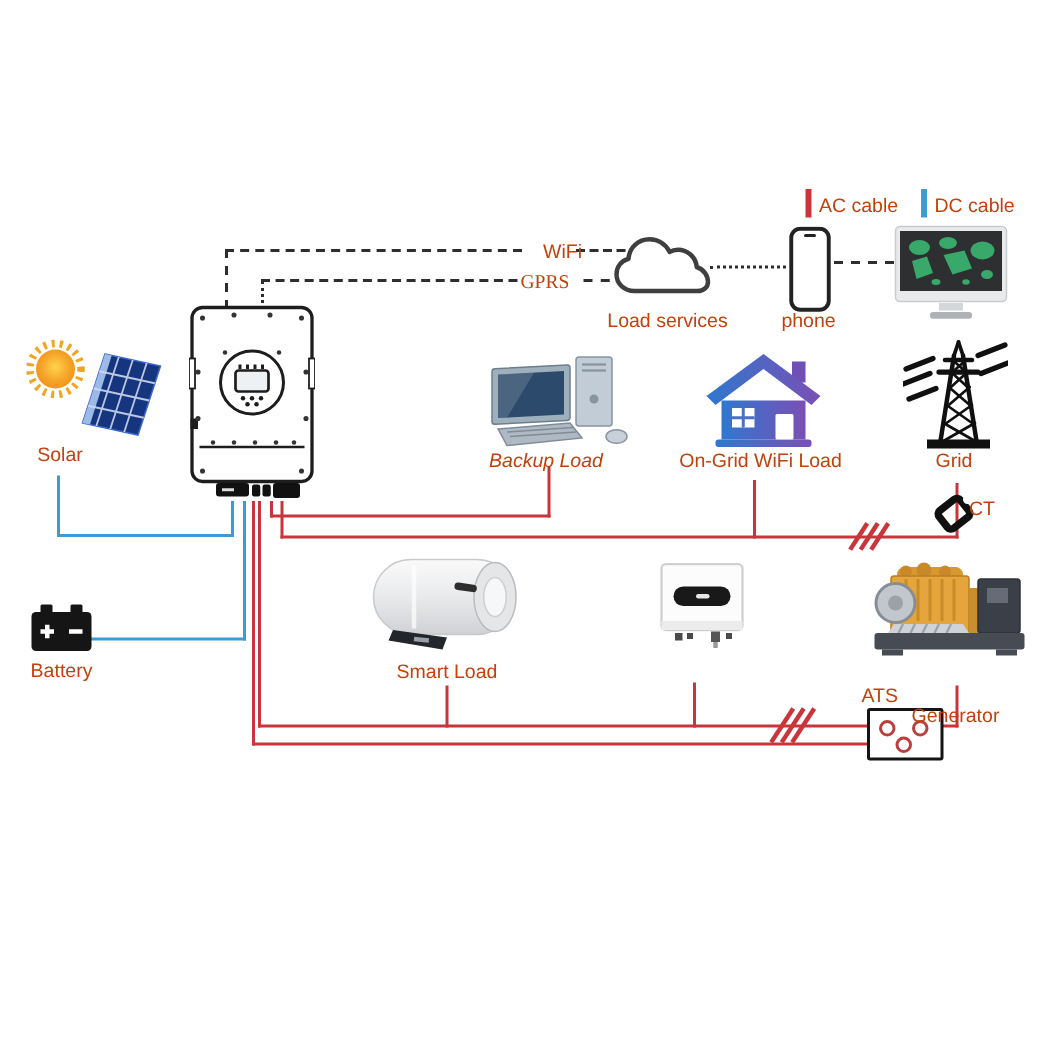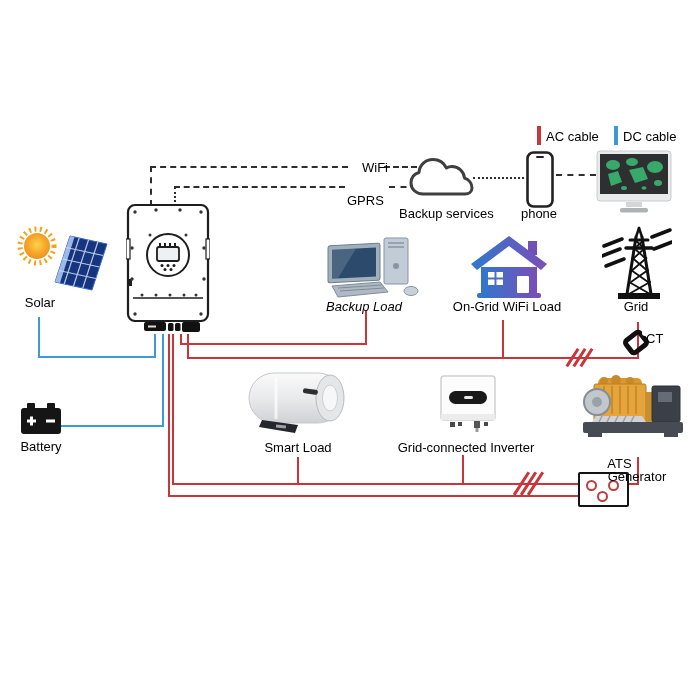--- a/index.html
+++ b/index.html
@@ -8,21 +8,21 @@
   .abs{position:absolute;}
   .w{position:absolute;}
   .red{background:var(--ac-cable,#c9353a);}
   .blue{background:var(--dc-cable,#3c9bd2);}
   .hw{height:2.4px;}
   .vw{width:2.4px;}
   .dh{position:absolute;height:0;border-top:2.2px dashed var(--dashed-line,#2e2e2e);}
   .dh.dot{border-top-style:dotted;}
   .dv{position:absolute;width:0;border-left:2.2px dashed var(--dashed-line,#2e2e2e);}
   .dv.dot{border-left-style:dotted;}
-  .lbl{position:absolute;font-size:13px;line-height:15px;color:#000000;text-align:center;white-space:nowrap;}
+  .lbl{position:absolute;font-size:13px;line-height:15px;color:#c2410c;text-align:center;white-space:nowrap;}
   .sw{position:absolute;width:4px;height:19px;}
   .slashes i{position:absolute;width:2.6px;background:var(--ac-cable,#c9353a);transform:rotate(33deg);display:block;}
   .ats{position:absolute;width:47px;height:31px;border:2.5px solid #141414;background:#fff;border-radius:2px;}
   .term{position:absolute;width:7px;height:7px;border:2px solid #b8413f;border-radius:50%;background:#fff;}
   svg{display:block;}
 </style>
 </head>
 <body>
 
 <div id="canvas">
@@ -72,22 +72,22 @@
   <div class="dh" style="left:389px;top:186px;width:29px;"></div>
   <div class="dh dot" style="left:473px;top:177px;width:51px;"></div>
   <div class="dh" style="left:556px;top:174px;width:40px;"></div>
 
   <div class="sw red" style="left:537px;top:126px;"></div>
   <div class="lbl" style="left:546px;top:129px;">AC cable</div>
   <div class="sw blue" style="left:614px;top:126px;"></div>
   <div class="lbl" style="left:623px;top:129px;">DC cable</div>
 
   <div class="lbl" style="left:362px;top:160px;">WiFi</div>
-  <div class="lbl" style="left:347px;top:193px;">GPRS</div>
-  <div class="lbl" style="left:399px;top:206px;width:92px;">Backup services</div>
+  <div class="lbl" style="left:347px;top:180px;font-family:Liberation Serif, serif;">GPRS</div>
+  <div class="lbl" style="left:399px;top:206px;width:92px;">Load services</div>
   <div class="lbl" style="left:516px;top:206px;width:46px;">phone</div>
 
   <div class="abs" style="left:406px;top:154px;">
     <svg width="68" height="47" viewBox="0 0 68 47">
       <path d="M17 40 C10 40 5 35 5 29 C5 24 8 20 13 18.5 C13.5 11 19.5 5.5 27 5.5 C33 5.5 38 9 40.5 14 C42 13 44 12.5 46 12.5 C52.5 12.5 58 17.5 58.5 24 C63 25.5 66 29.5 66 34 C66 37.5 63 40 59 40 Z" fill="#fff" stroke="#3f3f3f" stroke-width="3" stroke-linejoin="round"></path>
     </svg>
   </div>
 
   <div class="abs" style="left:526px;top:151px;">
     <svg width="28" height="57" viewBox="0 0 28 57">
@@ -342,17 +342,16 @@
     <span class="term" style="left:17px;top:17px;"></span>
   </div>
 
   <div class="lbl" style="left:10px;top:295px;width:60px;">Solar</div>
   <div class="lbl" style="left:12px;top:439px;width:58px;">Battery</div>
   <div class="lbl" style="left:318px;top:299px;width:92px;font-style:italic;">Backup Load</div>
   <div class="lbl" style="left:450px;top:299px;width:114px;">On-Grid WiFi Load</div>
   <div class="lbl" style="left:610px;top:299px;width:52px;">Grid</div>
   <div class="lbl" style="left:646px;top:331px;">CT</div>
   <div class="lbl" style="left:261px;top:440px;width:74px;">Smart Load</div>
-  <div class="lbl" style="left:396px;top:440px;width:140px;">Grid-connected Inverter</div>
   <div class="lbl" style="left:604px;top:440px;width:66px;margin-top:29px;">Generator</div>
-  <div class="lbl" style="left:596px;top:456px;width:47px;">ATS</div>
+  <div class="lbl" style="left:563px;top:456px;width:47px;">ATS</div>
 
 </div>
 
 </body></html>

